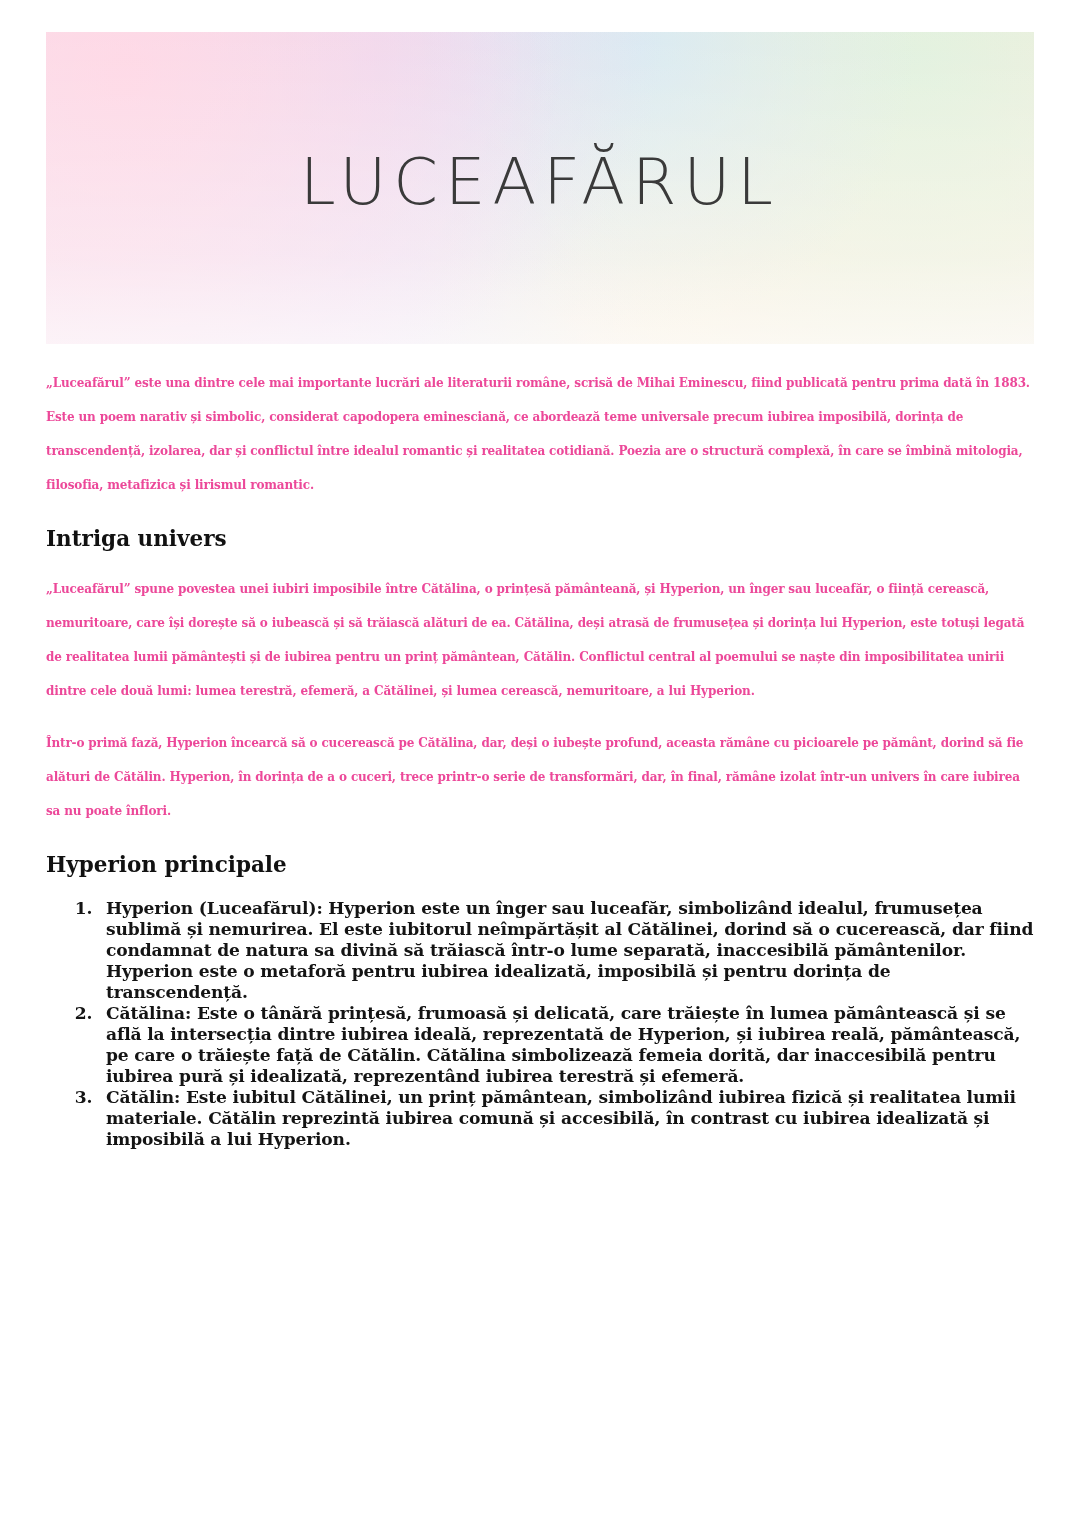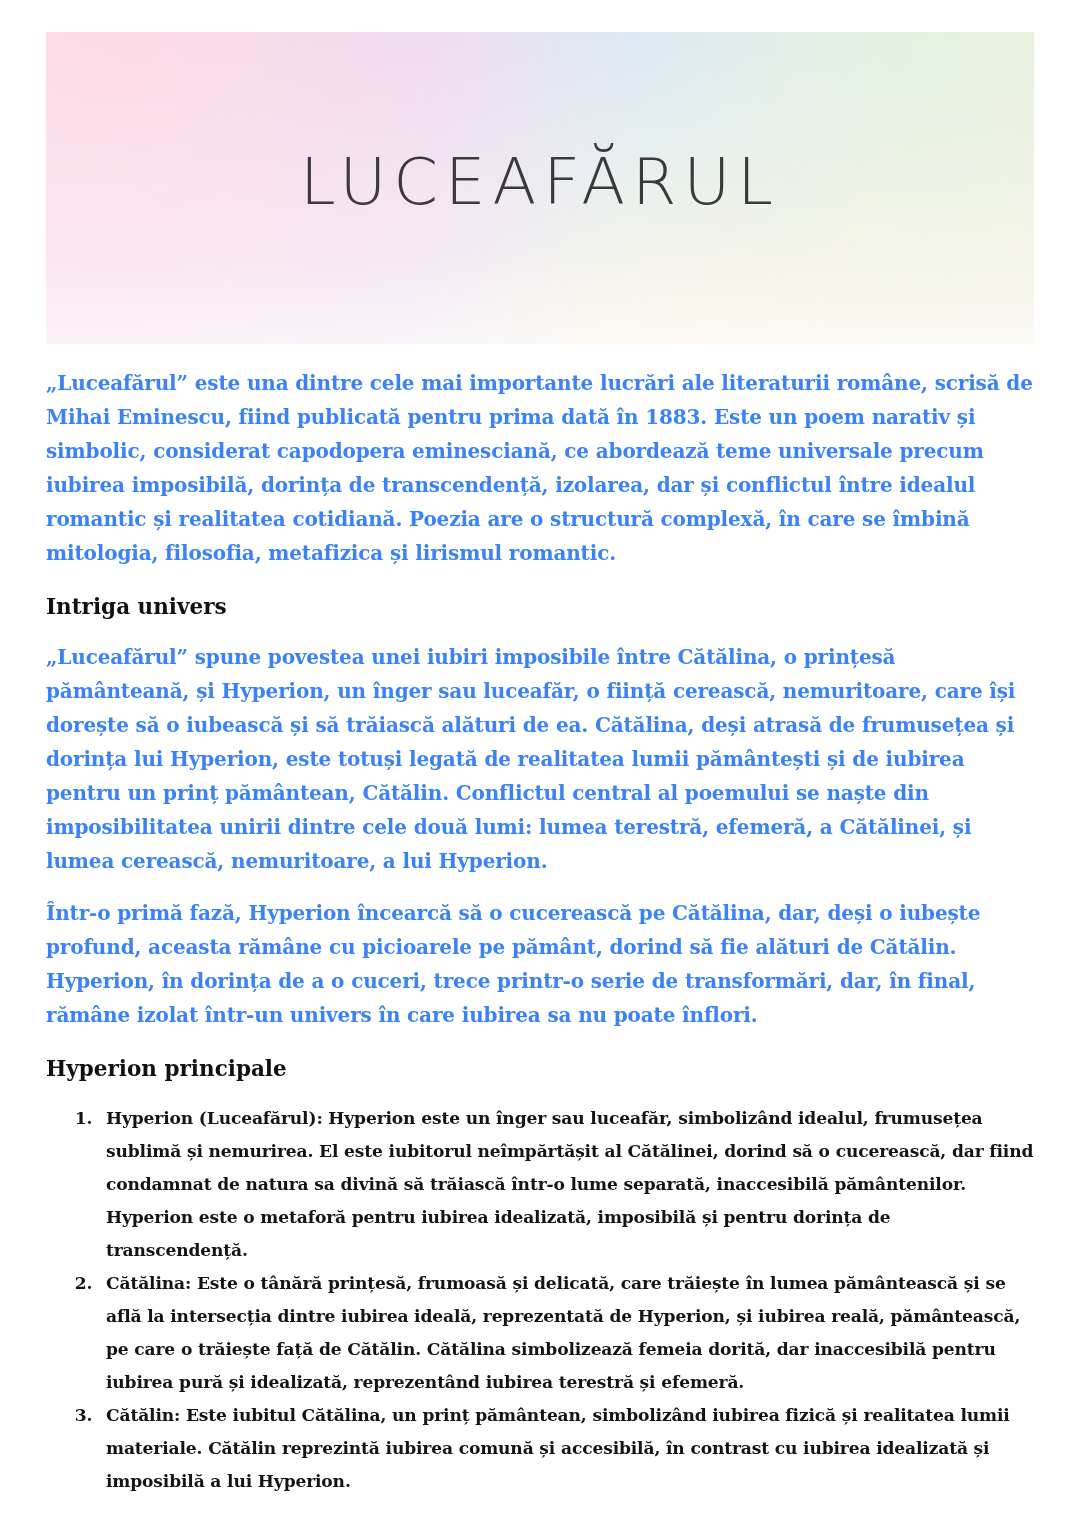--- a/index.html
+++ b/index.html
@@ -64,45 +64,45 @@
     white-space: nowrap;
   }
   
   .content {
     padding: 0 46px;
     margin-top: 22px;
   }
   p.para {
     font-family: "DejaVu Serif", serif;
     font-weight: bold;
-    font-size: 20px;
+    font-size: 12px;
     line-height: 34px;
     letter-spacing: -0.15px;
     margin: 0 0 18px 0;
-    color: #3b82f6;
+    color: #ec4899;
     text-align: left;
   }
   h2.section-title {
     font-family: "DejaVu Serif", serif;
     font-weight: bold;
     font-size: 21.5px;
     line-height: 30px;
     margin: 22px 0 18px 0;
     color: #111111;
   }
   ol.char-list {
     margin: 0;
     padding-left: 52px;
     list-style: decimal;
   }
   ol.char-list > li {
     font-family: "DejaVu Serif", serif;
     font-weight: bold;
     font-size: 17.1px;
-    line-height: 33px;
+    line-height: 21px;
     letter-spacing: -0.15px;
     color: #141414;
     margin-bottom: 0;
     padding-left: 8px;
   }
   ol.char-list > li::marker {
     font-weight: bold;
   }
 </style>
 </head>
@@ -124,17 +124,17 @@
 
     <p class="para">„Luceafărul” spune povestea unei iubiri imposibile între Cătălina, o prințesă pământeană, și Hyperion, un înger sau luceafăr, o ființă cerească, nemuritoare, care își dorește să o iubească și să trăiască alături de ea. Cătălina, deși atrasă de frumusețea și dorința lui Hyperion, este totuși legată de realitatea lumii pământești și de iubirea pentru un prinț pământean, Cătălin. Conflictul central al poemului se naște din imposibilitatea unirii dintre cele două lumi: lumea terestră, efemeră, a Cătălinei, și lumea cerească, nemuritoare, a lui Hyperion.</p>
 
     <p class="para">Într-o primă fază, Hyperion încearcă să o cucerească pe Cătălina, dar, deși o iubește profund, aceasta rămâne cu picioarele pe pământ, dorind să fie alături de Cătălin. Hyperion, în dorința de a o cuceri, trece printr-o serie de transformări, dar, în final, rămâne izolat într-un univers în care iubirea sa nu poate înflori.</p>
 
     <h2 class="section-title">Hyperion principale</h2>
 
     <ol class="char-list">
       <li>Hyperion (Luceafărul): Hyperion este un înger sau luceafăr, simbolizând idealul, frumusețea sublimă și nemurirea. El este iubitorul neîmpărtășit al Cătălinei, dorind să o cucerească, dar fiind condamnat de natura sa divină să trăiască într-o lume separată, inaccesibilă pământenilor. Hyperion este o metaforă pentru iubirea idealizată, imposibilă și pentru dorința de transcendență.</li>
       <li>Cătălina: Este o tânără prințesă, frumoasă și delicată, care trăiește în lumea pământească și se află la intersecția dintre iubirea ideală, reprezentată de Hyperion, și iubirea reală, pământească, pe care o trăiește față de Cătălin. Cătălina simbolizează femeia dorită, dar inaccesibilă pentru iubirea pură și idealizată, reprezentând iubirea terestră și efemeră.</li>
-      <li>Cătălin: Este iubitul Cătălina, un prinț pământean, simbolizând iubirea fizică și realitatea lumii materiale. Cătălin reprezintă iubirea comună și accesibilă, în contrast cu iubirea idealizată și imposibilă a lui Hyperion.</li>
+      <li>Cătălin: Este iubitul Cătălinei, un prinț pământean, simbolizând iubirea fizică și realitatea lumii materiale. Cătălin reprezintă iubirea comună și accesibilă, în contrast cu iubirea idealizată și imposibilă a lui Hyperion.</li>
     </ol>
 
   </div>
 </div>
 
 </body></html>

